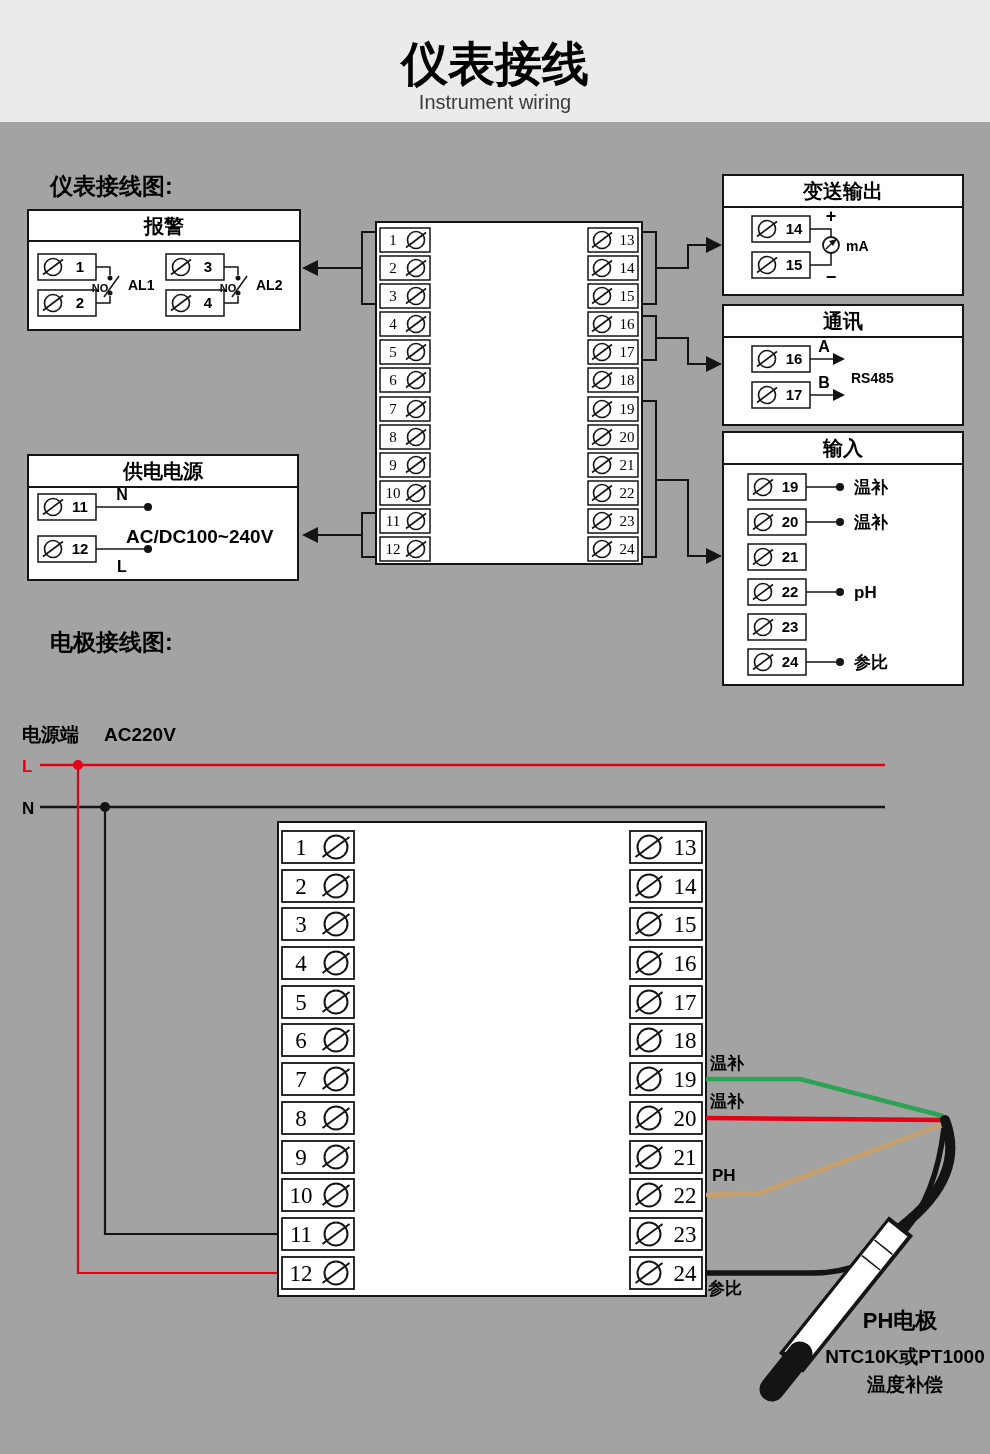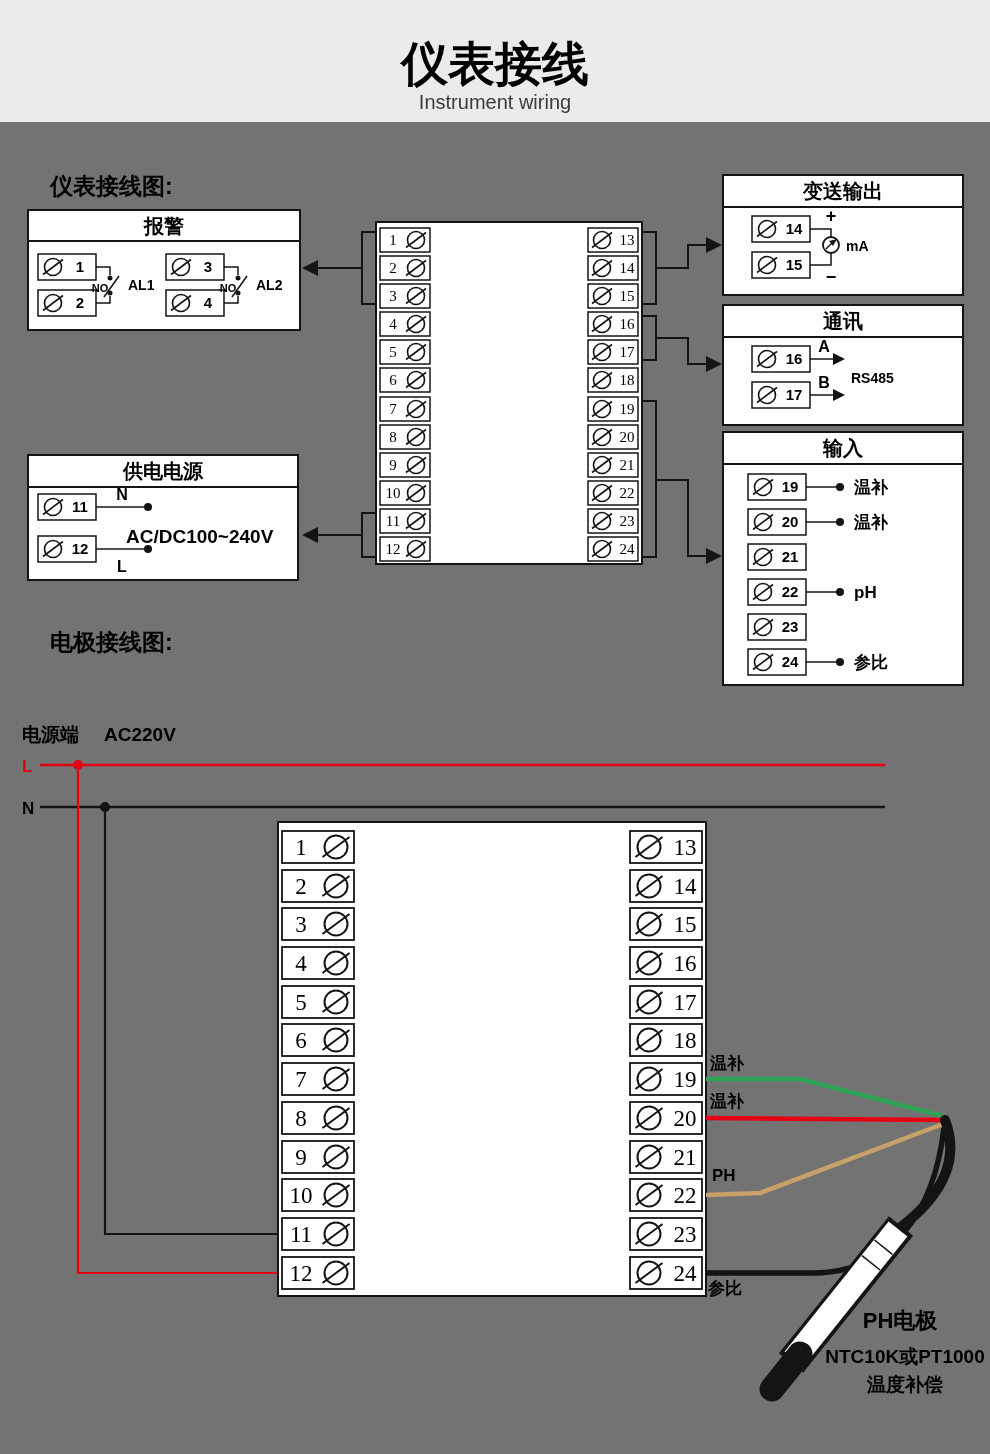--- a/index.html
+++ b/index.html
@@ -1,17 +1,17 @@
 <!DOCTYPE html>
 <html><head>
 <meta charset="utf-8">
 <style>
   *{margin:0;padding:0;box-sizing:border-box}
   body{background:#ffffff}
-  .page{position:relative;width:990px;height:1454px;background:#737373;overflow:hidden;font-family:"Liberation Sans",sans-serif}
+  .page{position:relative;width:990px;height:1454px;background:#a3a3a3;overflow:hidden;font-family:"Liberation Sans",sans-serif}
   svg{display:block}
   svg text{font-family:"Liberation Sans",sans-serif}
   .t-page{font-size:47px;font-weight:bold;text-anchor:middle}
   .t-sub{font-size:20px;fill:#3b3b3b;text-anchor:middle}
   .t-sec{font-size:23px;font-weight:bold}
   .t-box{font-size:20px;font-weight:bold;text-anchor:middle}
   .n-s{font-family:"Liberation Serif",serif;font-size:15px;text-anchor:middle}
   .n-l{font-family:"Liberation Serif",serif;font-size:23px;text-anchor:middle}
   .n-b{font-size:15px;font-weight:bold;text-anchor:middle}
   .lb{font-size:17px;font-weight:bold}

